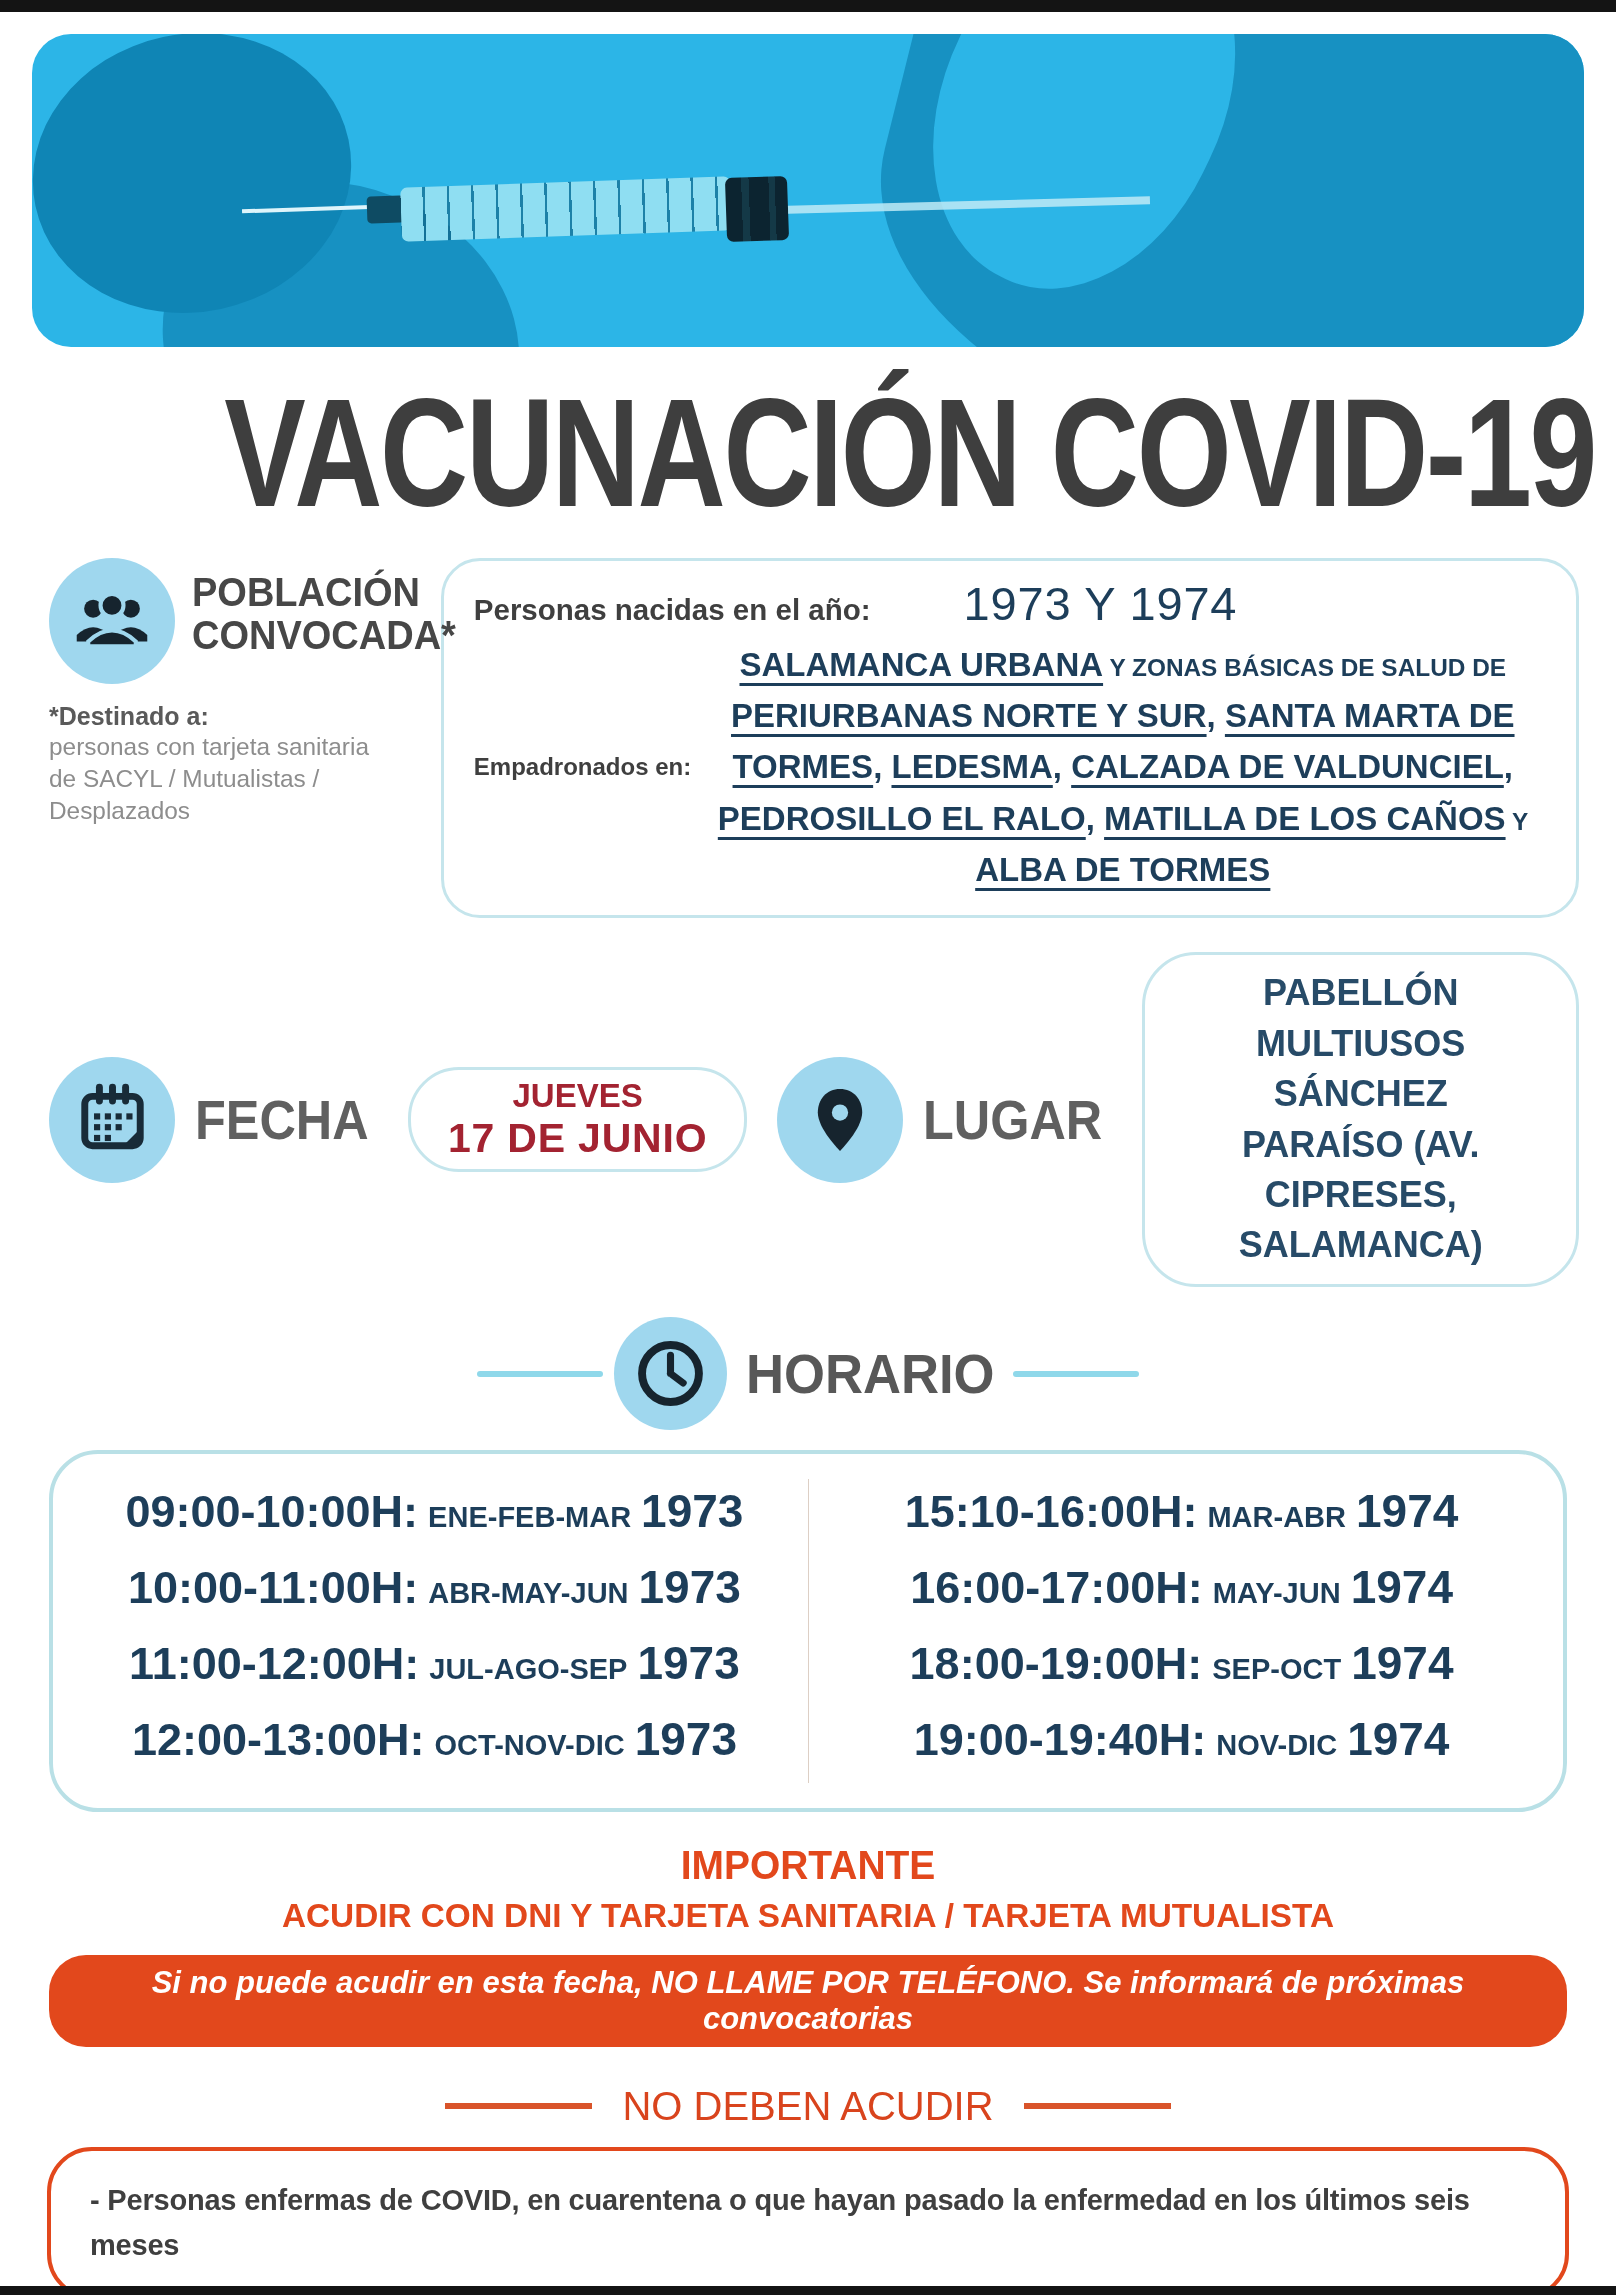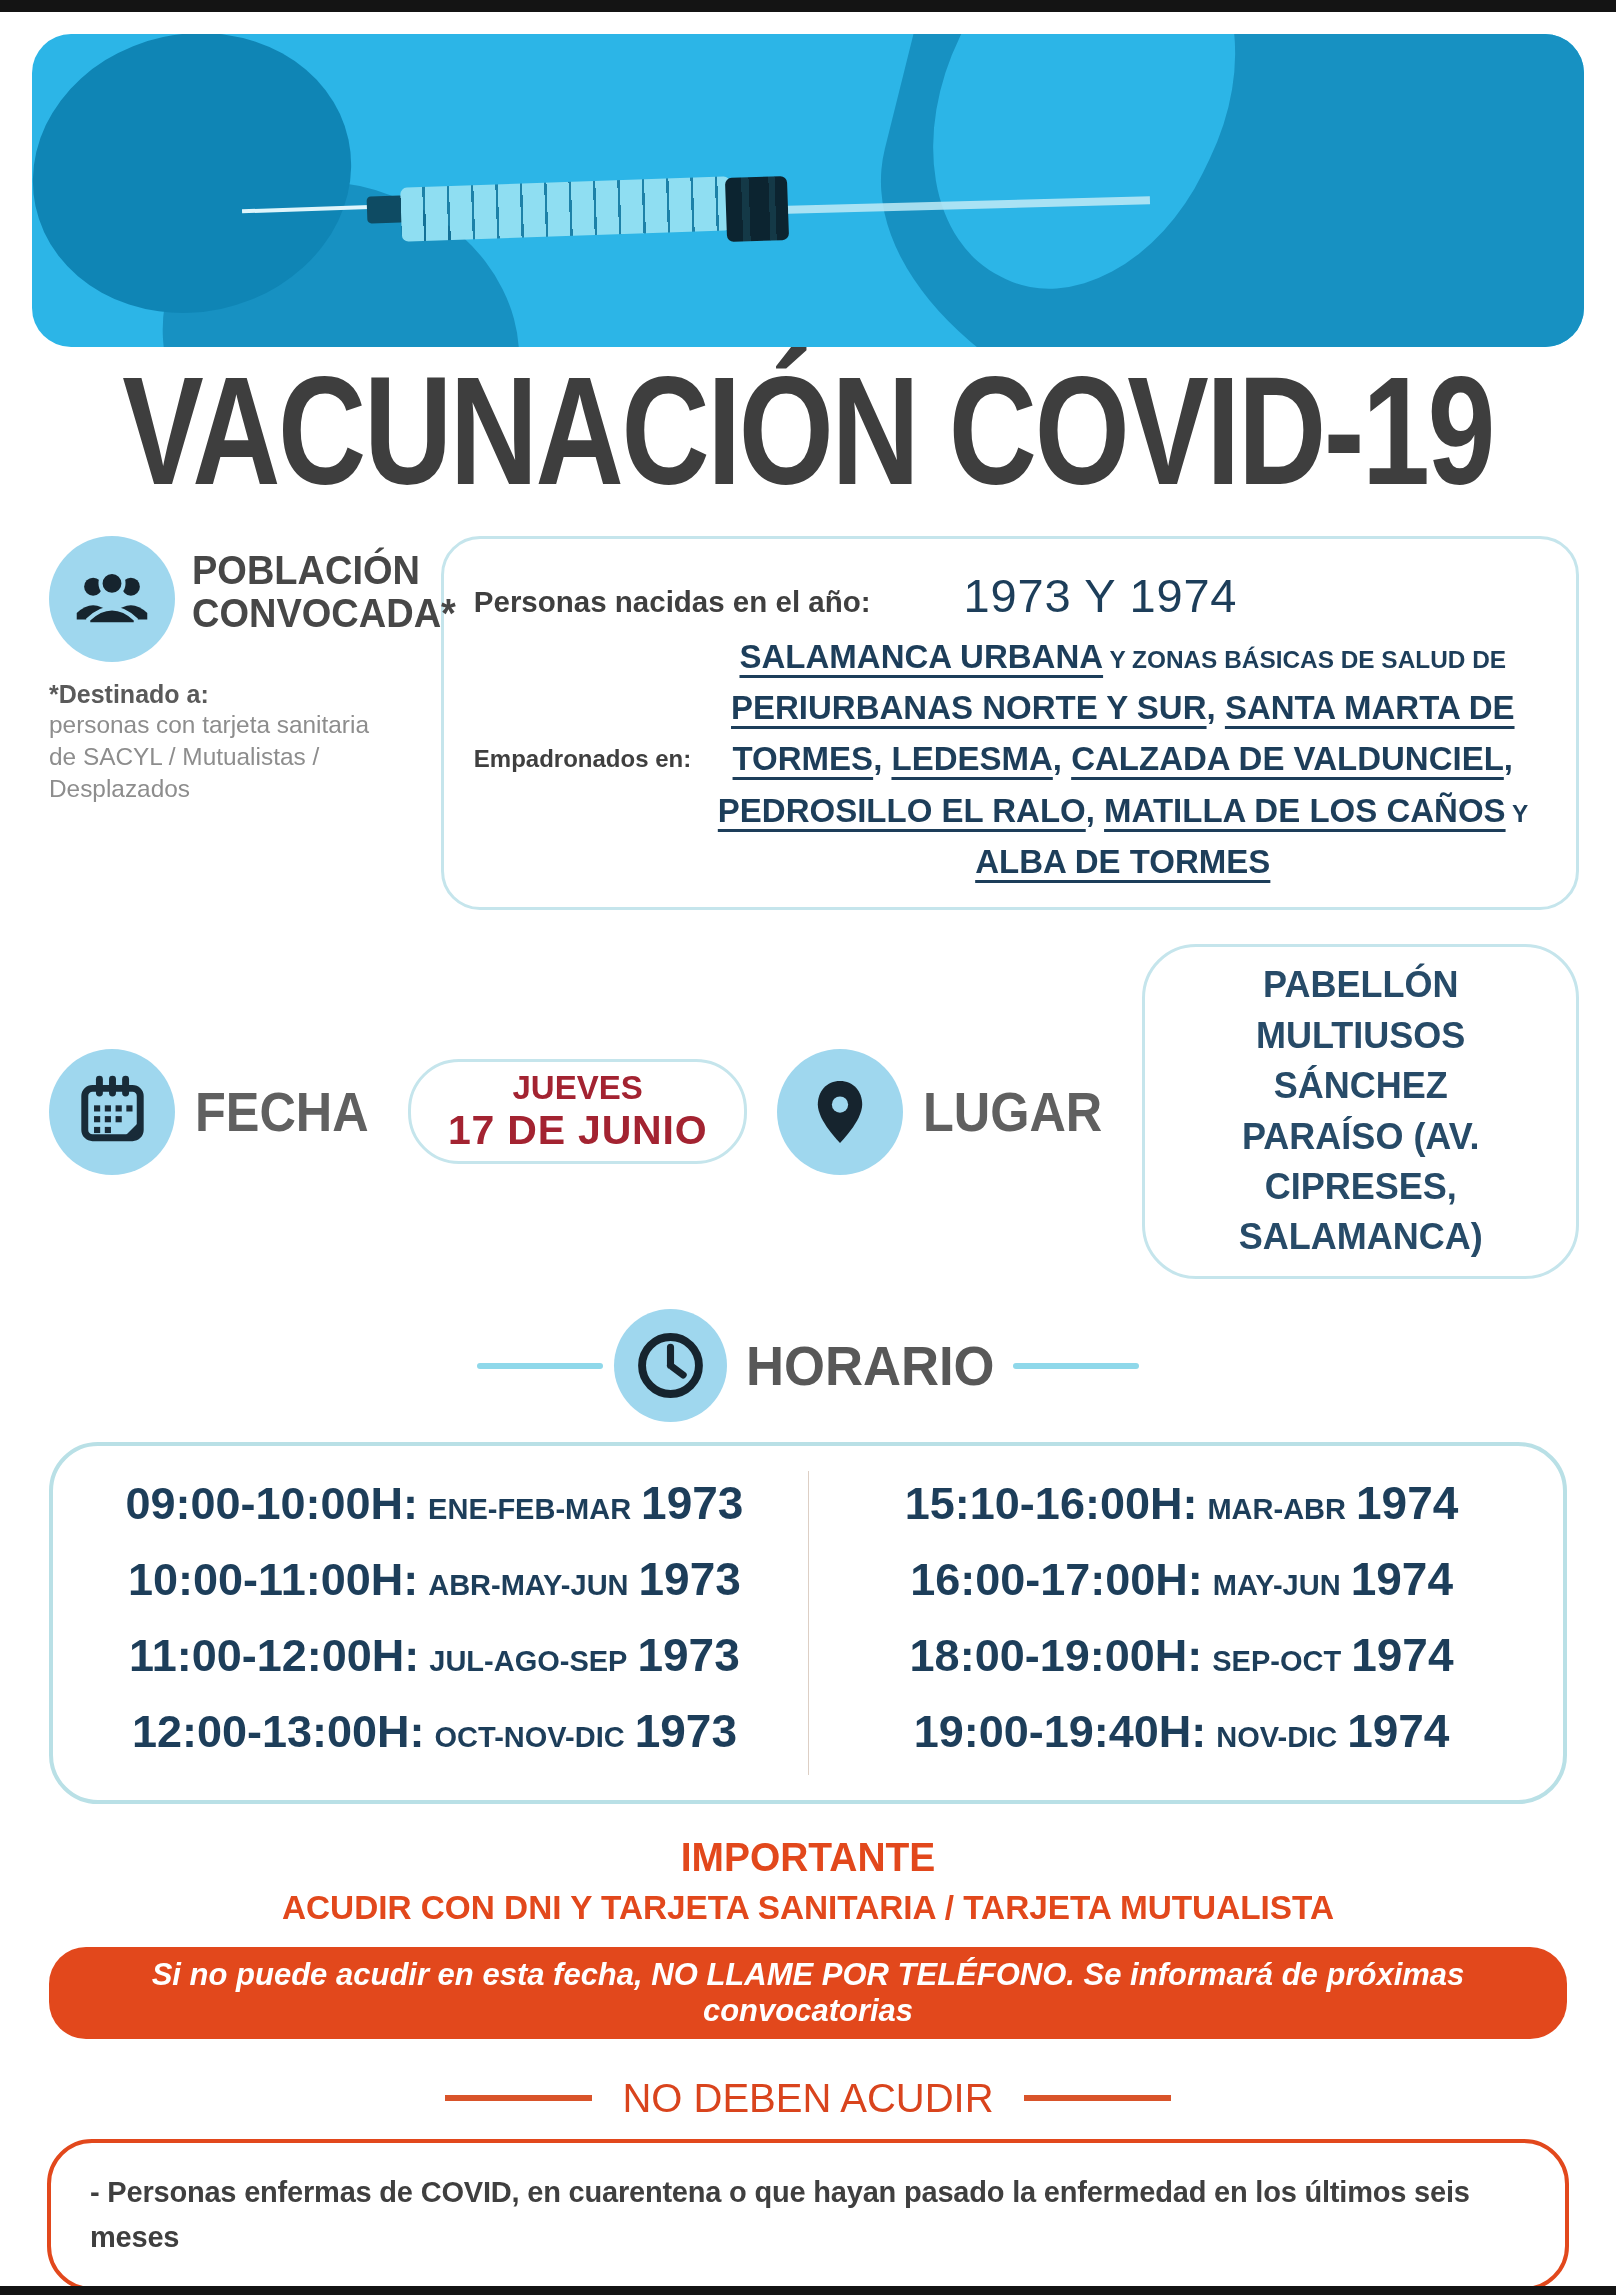--- a/index.html
+++ b/index.html
@@ -22,35 +22,35 @@
   .syr{position:absolute;}
   .syr-needle{left:210px;top:173px;width:135px;height:4.2px;background:#eafbff;opacity:.95;transform:rotate(-2deg);}
   .syr-hub{left:335px;top:162px;width:37px;height:27px;background:#0e4b63;border-radius:4.2px;transform:rotate(-2deg);}
   .syr-barrel{left:369px;top:148px;width:330px;height:54px;border-radius:6.7px;transform:rotate(-2deg);
       background:repeating-linear-gradient(90deg,#8fdef2 0 22px,rgba(16,86,116,.55) 22px 24.4px);}
   .syr-stop{left:694px;top:143px;width:62px;height:64px;border-radius:6.7px;transform:rotate(-2deg);
       background:linear-gradient(90deg,#0c2430 0 26%,#143947 26% 38%,#0c2430 38% 70%,#143947 70% 80%,#0c2430 80% 100%);}
   .syr-rod{left:756px;top:167px;width:362px;height:7.6px;background:#bfeaf6;opacity:.85;transform:rotate(-1.5deg);}
 
   
-  .title{height:167px;margin-top:0;text-align:center;}
+  .title{height:167px;margin-top:22px;text-align:right;}
   .title-inner{display:inline-block;white-space:nowrap;font-size:126px;line-height:1.1;font-weight:bold;
       color:var(--title-gray,#3e3e3e);letter-spacing:-2.5px;transform:scale(.97,1.22);transform-origin:center top;}
 
   
   .pop-row{display:flex;margin:22px 37px 0 49px;}
   .icon-circle{width:126px;height:126px;border-radius:50%;background:var(--accent-blue-light,#9fd7ee);
       display:flex;align-items:center;justify-content:center;flex:0 0 auto;}
   .pop-left{width:380px;flex:0 0 auto;}
   .pop-head{display:flex;gap:17px;}
   .pop-title{font-size:40px;font-weight:bold;color:#474747;line-height:1.06;padding-top:13.5px;transform:scaleX(.95);transform-origin:left top;}
   .pop-foot{margin-top:18.5px;}
   .pop-foot .t{font-size:25px;font-weight:bold;color:#5a5a5a;}
   .pop-foot .l{font-size:24.4px;color:#8d8d8d;line-height:1.3;}
-  .born-box{flex:1;border:3.4px solid #c5e5ec;border-radius:39px;padding:29px 30px 20px;margin-left:11.8px;box-sizing:border-box;}
+  .born-box{flex:1;border:3.4px solid #c5e5ec;border-radius:39px;padding:15px 30px 20px;margin-left:11.8px;box-sizing:border-box;}
   .born-row{display:flex;align-items:baseline;}
   .born-label{font-size:29.5px;font-weight:bold;color:#3f3f3f;}
   .born-years{font-size:47px;font-weight:normal;color:var(--navy,#1d3e5a);margin-left:93px;letter-spacing:0.8px;}
   .emp-row{display:flex;margin-top:8.4px;}
   .emp-label{font-size:24px;font-weight:bold;color:#3f3f3f;flex:0 0 auto;align-self:center;}
   .emp-text{flex:1;text-align:center;margin-left:8.4px;line-height:1.55;color:var(--navy,#1d3e5a);font-weight:bold;}
   .seg-big{font-size:33px;}
   .seg-small{font-size:24.4px;}
   .seg-u{text-decoration:underline;text-underline-offset:6.7px;text-decoration-thickness:2.5px;}
 

